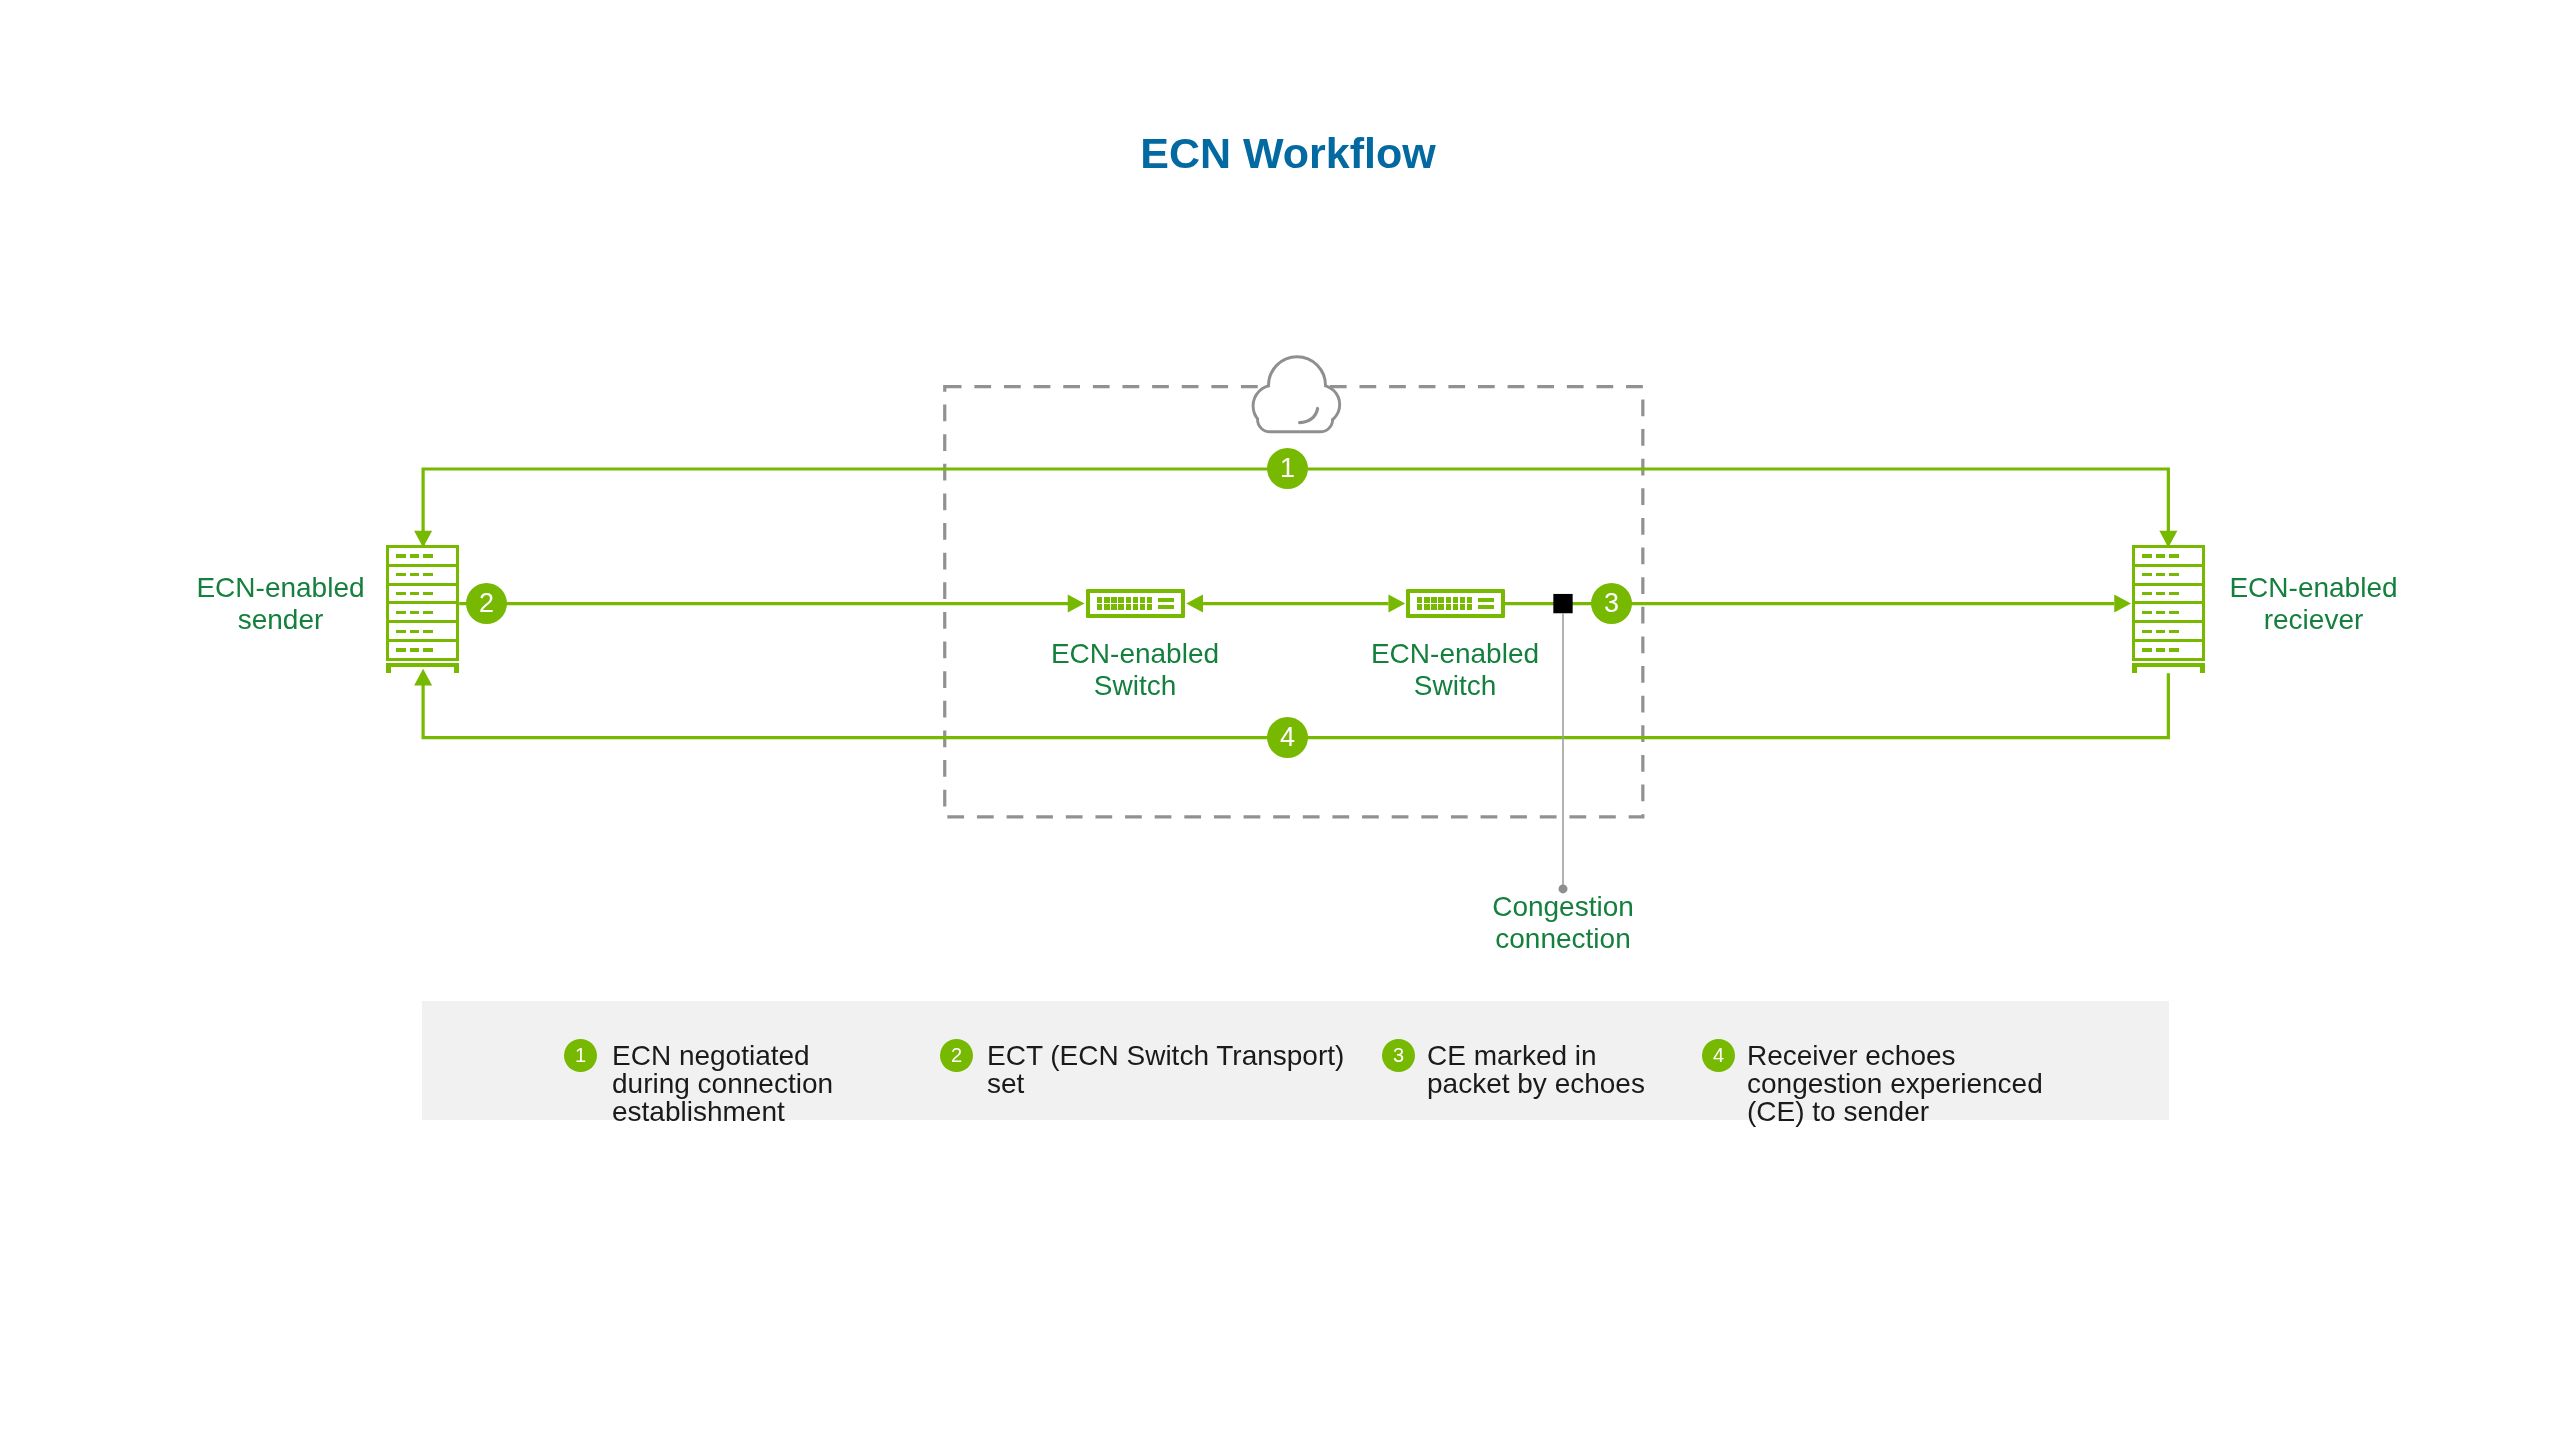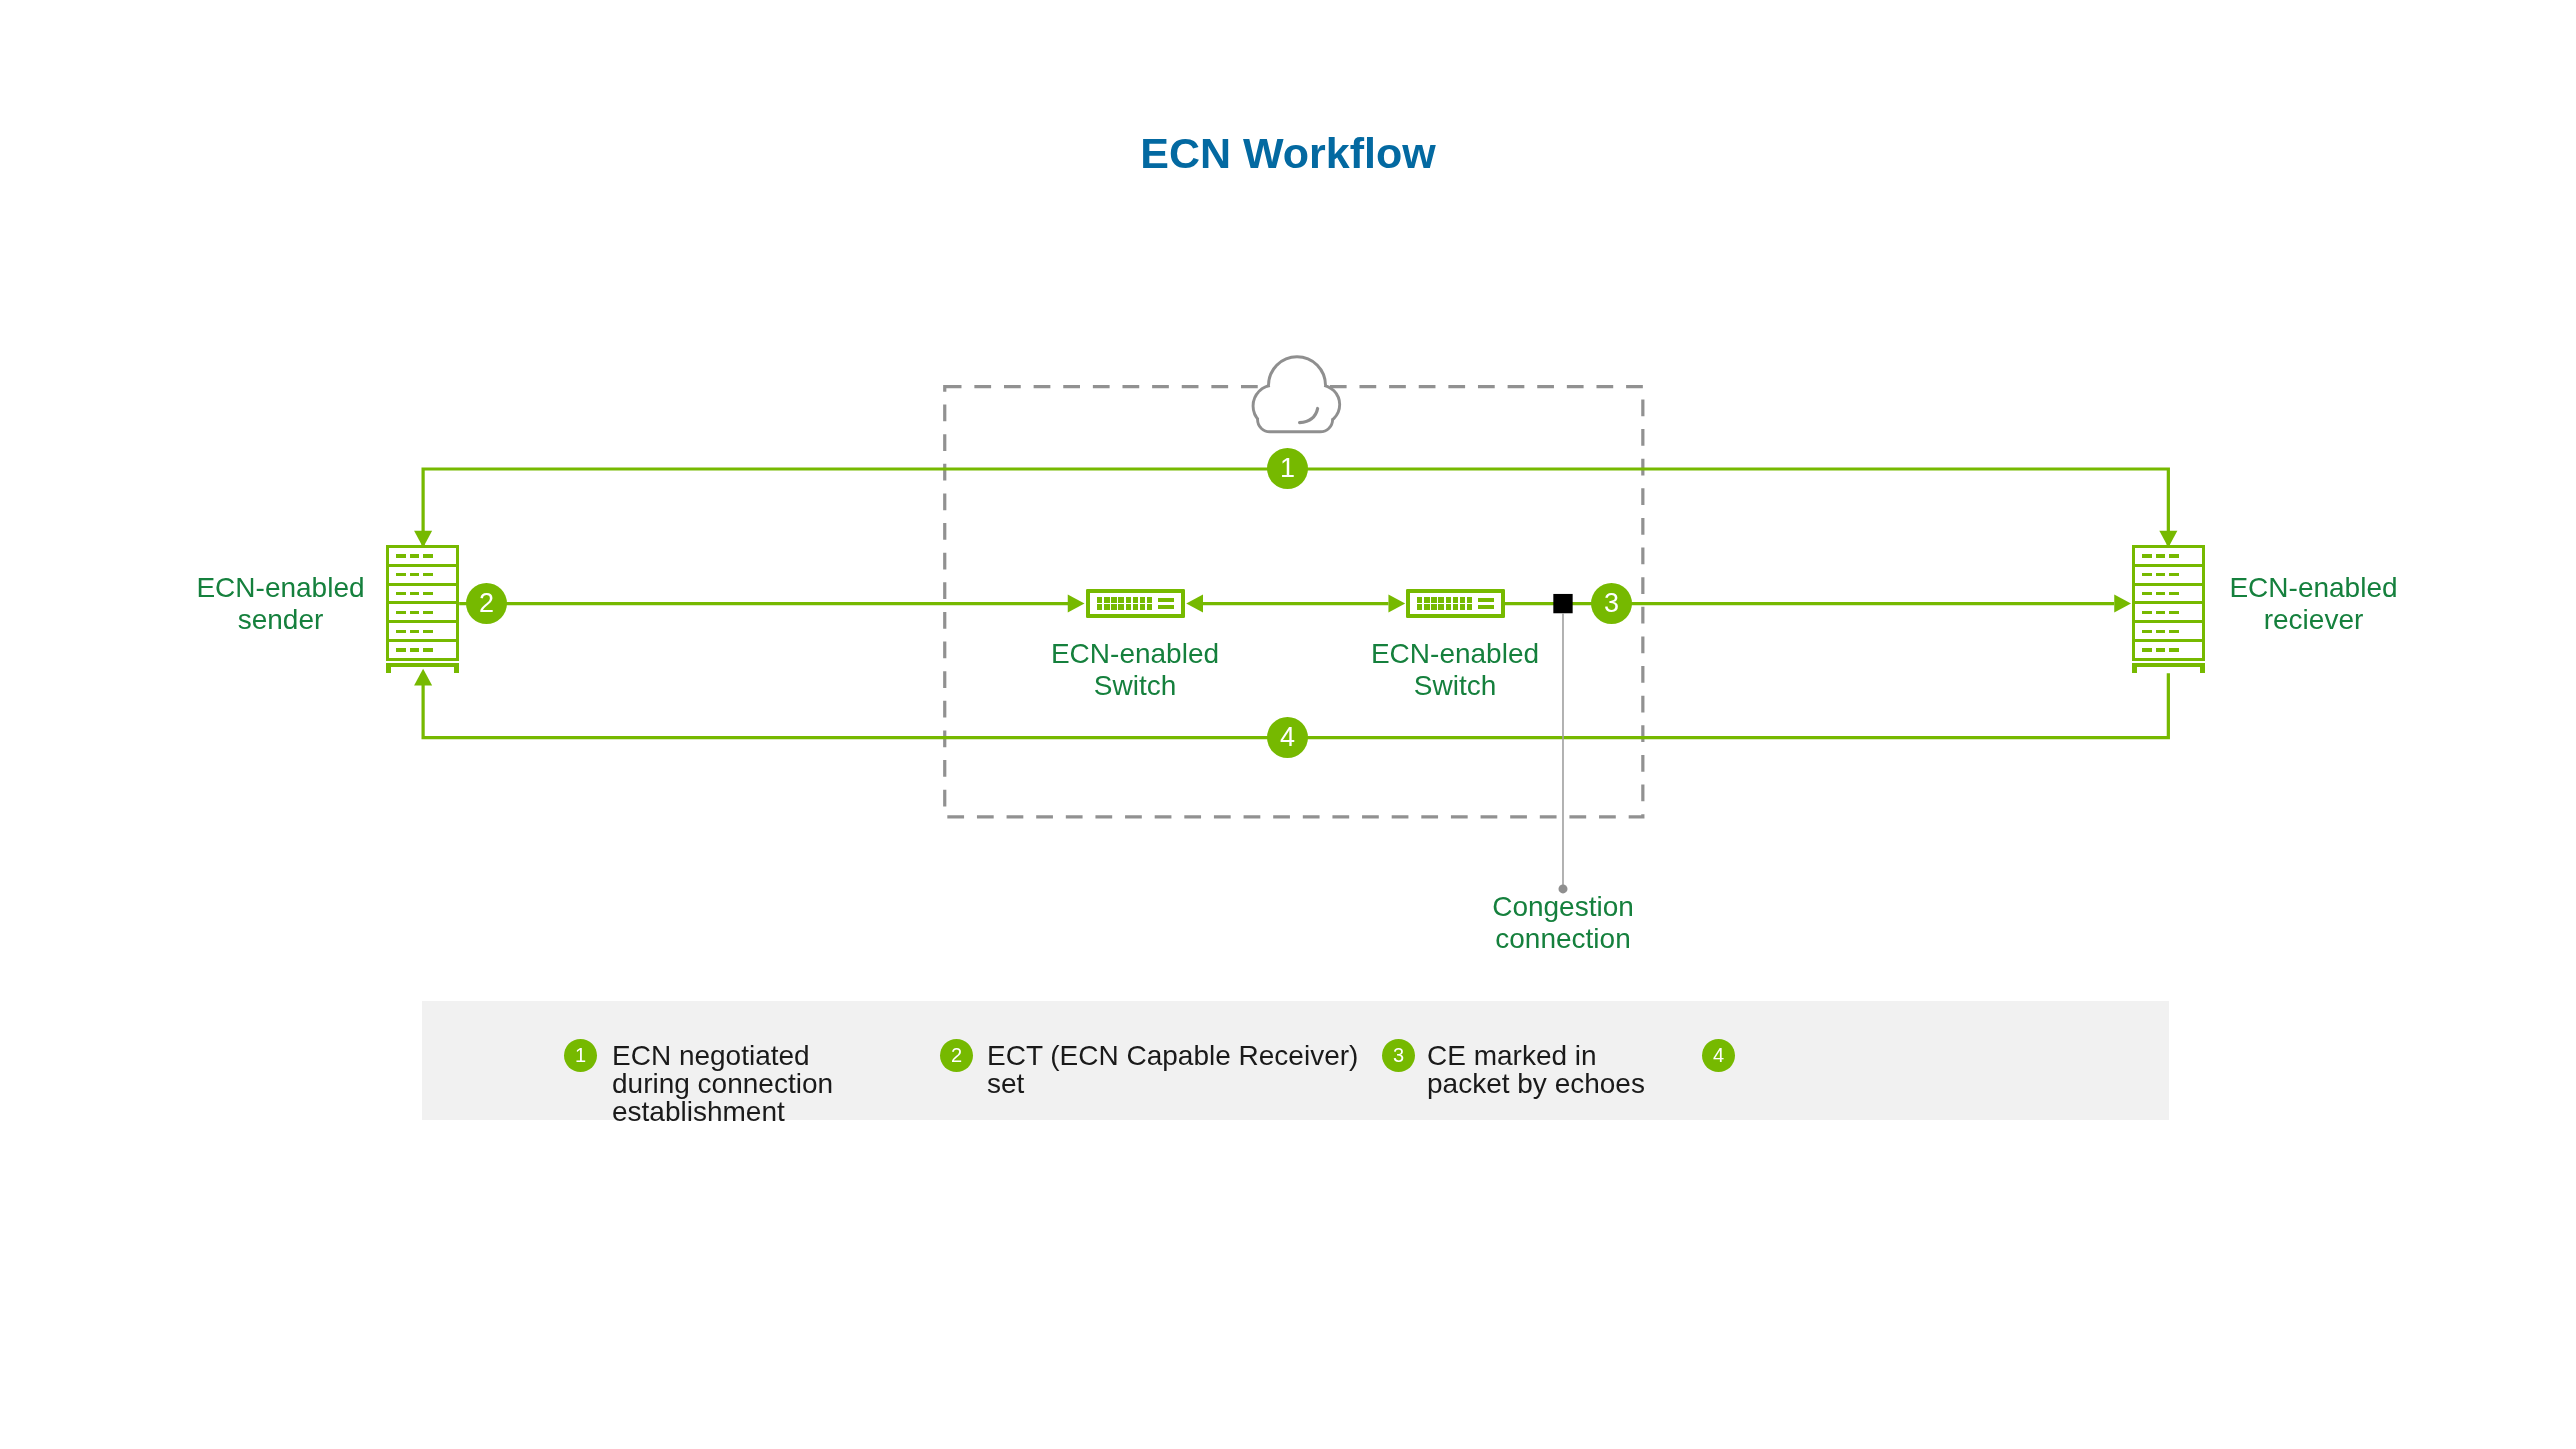--- a/index.html
+++ b/index.html
@@ -245,20 +245,21 @@
 <div class="abs stepcircle" style="left:1591px;top:583px;">3</div>
 <div class="abs stepcircle" style="left:1267px;top:717px;">4</div>
 
 <div class="abs nodelabel" style="left:1473px;top:891px;width:180px;">Congestion connection</div>
 
 <div class="abs legend">
   <div class="legcircle" style="left:142px;top:38px;">1</div>
   <div class="legtext" style="left:190px;top:41px;width:251px;">ECN negotiated during connection establishment</div>
 
   <div class="legcircle" style="left:518px;top:38px;">2</div>
-  <div class="legtext" style="left:565px;top:41px;width:399px;">ECT (ECN Capable Receiver) set</div>
+  <div class="legtext" style="left:565px;top:41px;width:399px;">ECT (ECN Switch Transport) set</div>
 
   <div class="legcircle" style="left:960px;top:38px;">3</div>
   <div class="legtext" style="left:1005px;top:41px;width:219px;">CE marked in packet by echoes</div>
 
   <div class="legcircle" style="left:1280px;top:38px;">4</div>
+  <div class="legtext" style="left:1325px;top:41px;width:309px;">Receiver echoes congestion experienced (CE) to sender</div>
 </div>
 
 
 </body></html>

